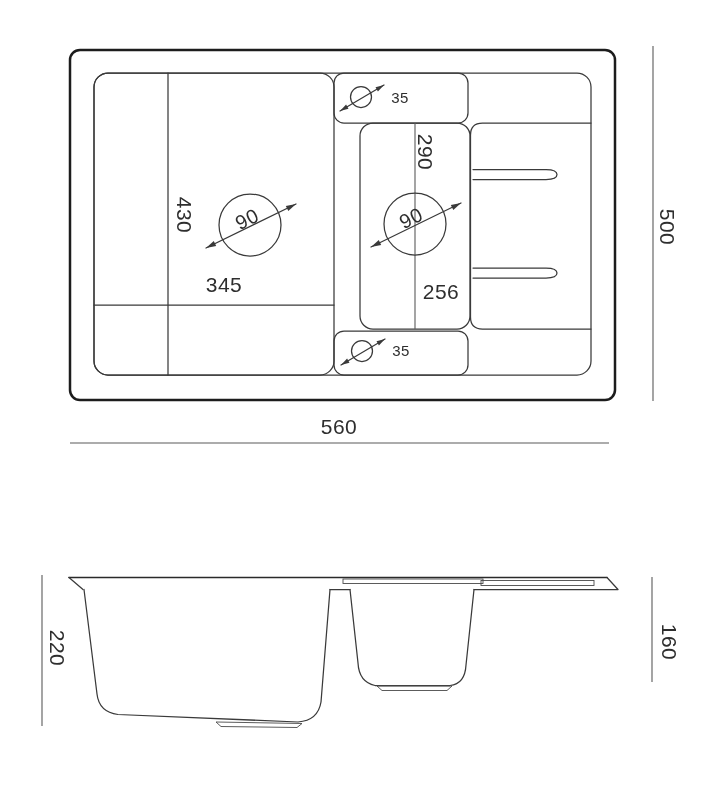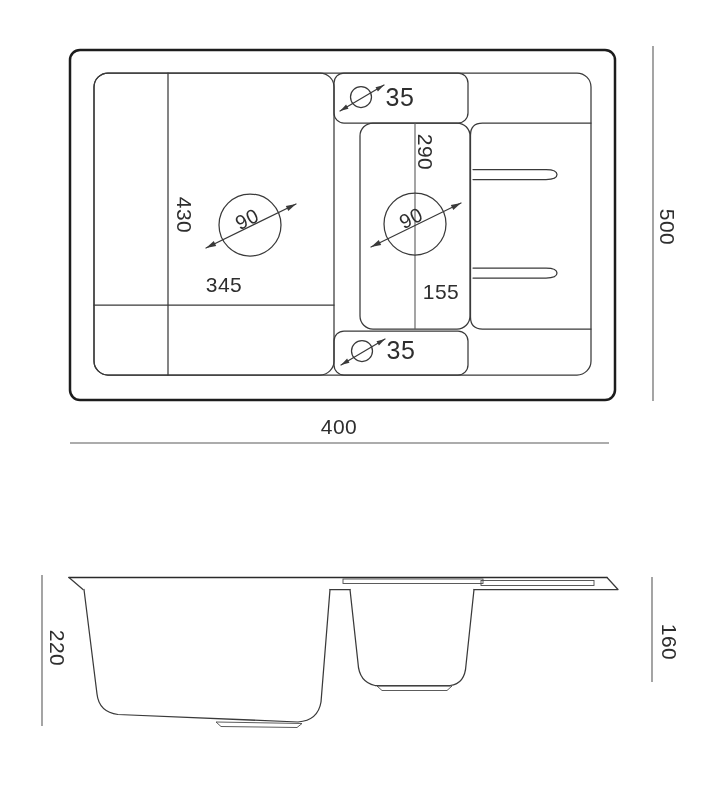--- a/index.html
+++ b/index.html
@@ -11,21 +11,21 @@
   .ln{fill:none;stroke:#3a3a3a;stroke-width:1.25;stroke-linecap:round;stroke-linejoin:round;}
   .ln-thick{fill:none;stroke:#1c1c1c;stroke-width:2.5;stroke-linejoin:round;}
   .ln-thin{fill:none;stroke:#4a4a4a;stroke-width:0.9;}
   .dim{fill:none;stroke:#5a5a5a;stroke-width:1.1;}
   .arr{fill:#3a3a3a;stroke:none;}
   .dim-label{
     position:absolute;color:#2e2e2e;white-space:nowrap;
     font-size:21px;line-height:1;letter-spacing:0.5px;
   }
   .fs20{font-size:20px;}
-  .fs19{font-size:25px;}
+  .fs19{font-size:15px;}
 </style>
 </head>
 <body>
 
 <div id="canvas">
 
   <svg id="linework" width="721" height="800" viewBox="0 0 721 800">
 
     <g>
 
@@ -95,25 +95,25 @@
   <div class="dim-label" style="left:224px;top:284px;transform:translate(-50%,-50%);">345</div>
 
   <div class="dim-label fs20" style="left:247px;top:219px;transform:translate(-50%,-50%) rotate(-27deg);">90</div>
 
   <div class="dim-label fs19" style="left:400px;top:97px;transform:translate(-50%,-50%);">35</div>
 
   <div class="dim-label" style="left:425px;top:152px;transform:translate(-50%,-50%) rotate(90deg);">290</div>
 
   <div class="dim-label fs20" style="left:411px;top:218px;transform:translate(-50%,-50%) rotate(-27deg);">90</div>
 
-  <div class="dim-label" style="left:441px;top:291px;transform:translate(-50%,-50%);">155</div>
+  <div class="dim-label" style="left:441px;top:291px;transform:translate(-50%,-50%);">256</div>
 
   <div class="dim-label fs19" style="left:401px;top:350px;transform:translate(-50%,-50%);">35</div>
 
   <div class="dim-label" style="left:667px;top:227px;transform:translate(-50%,-50%) rotate(90deg);">500</div>
 
-  <div class="dim-label" style="left:339px;top:426px;transform:translate(-50%,-50%);">400</div>
+  <div class="dim-label" style="left:339px;top:426px;transform:translate(-50%,-50%);">560</div>
 
   <div class="dim-label" style="left:57px;top:648px;transform:translate(-50%,-50%) rotate(90deg);">220</div>
 
   <div class="dim-label" style="left:669px;top:642px;transform:translate(-50%,-50%) rotate(90deg);">160</div>
 
 </div>
 
 </body></html>

